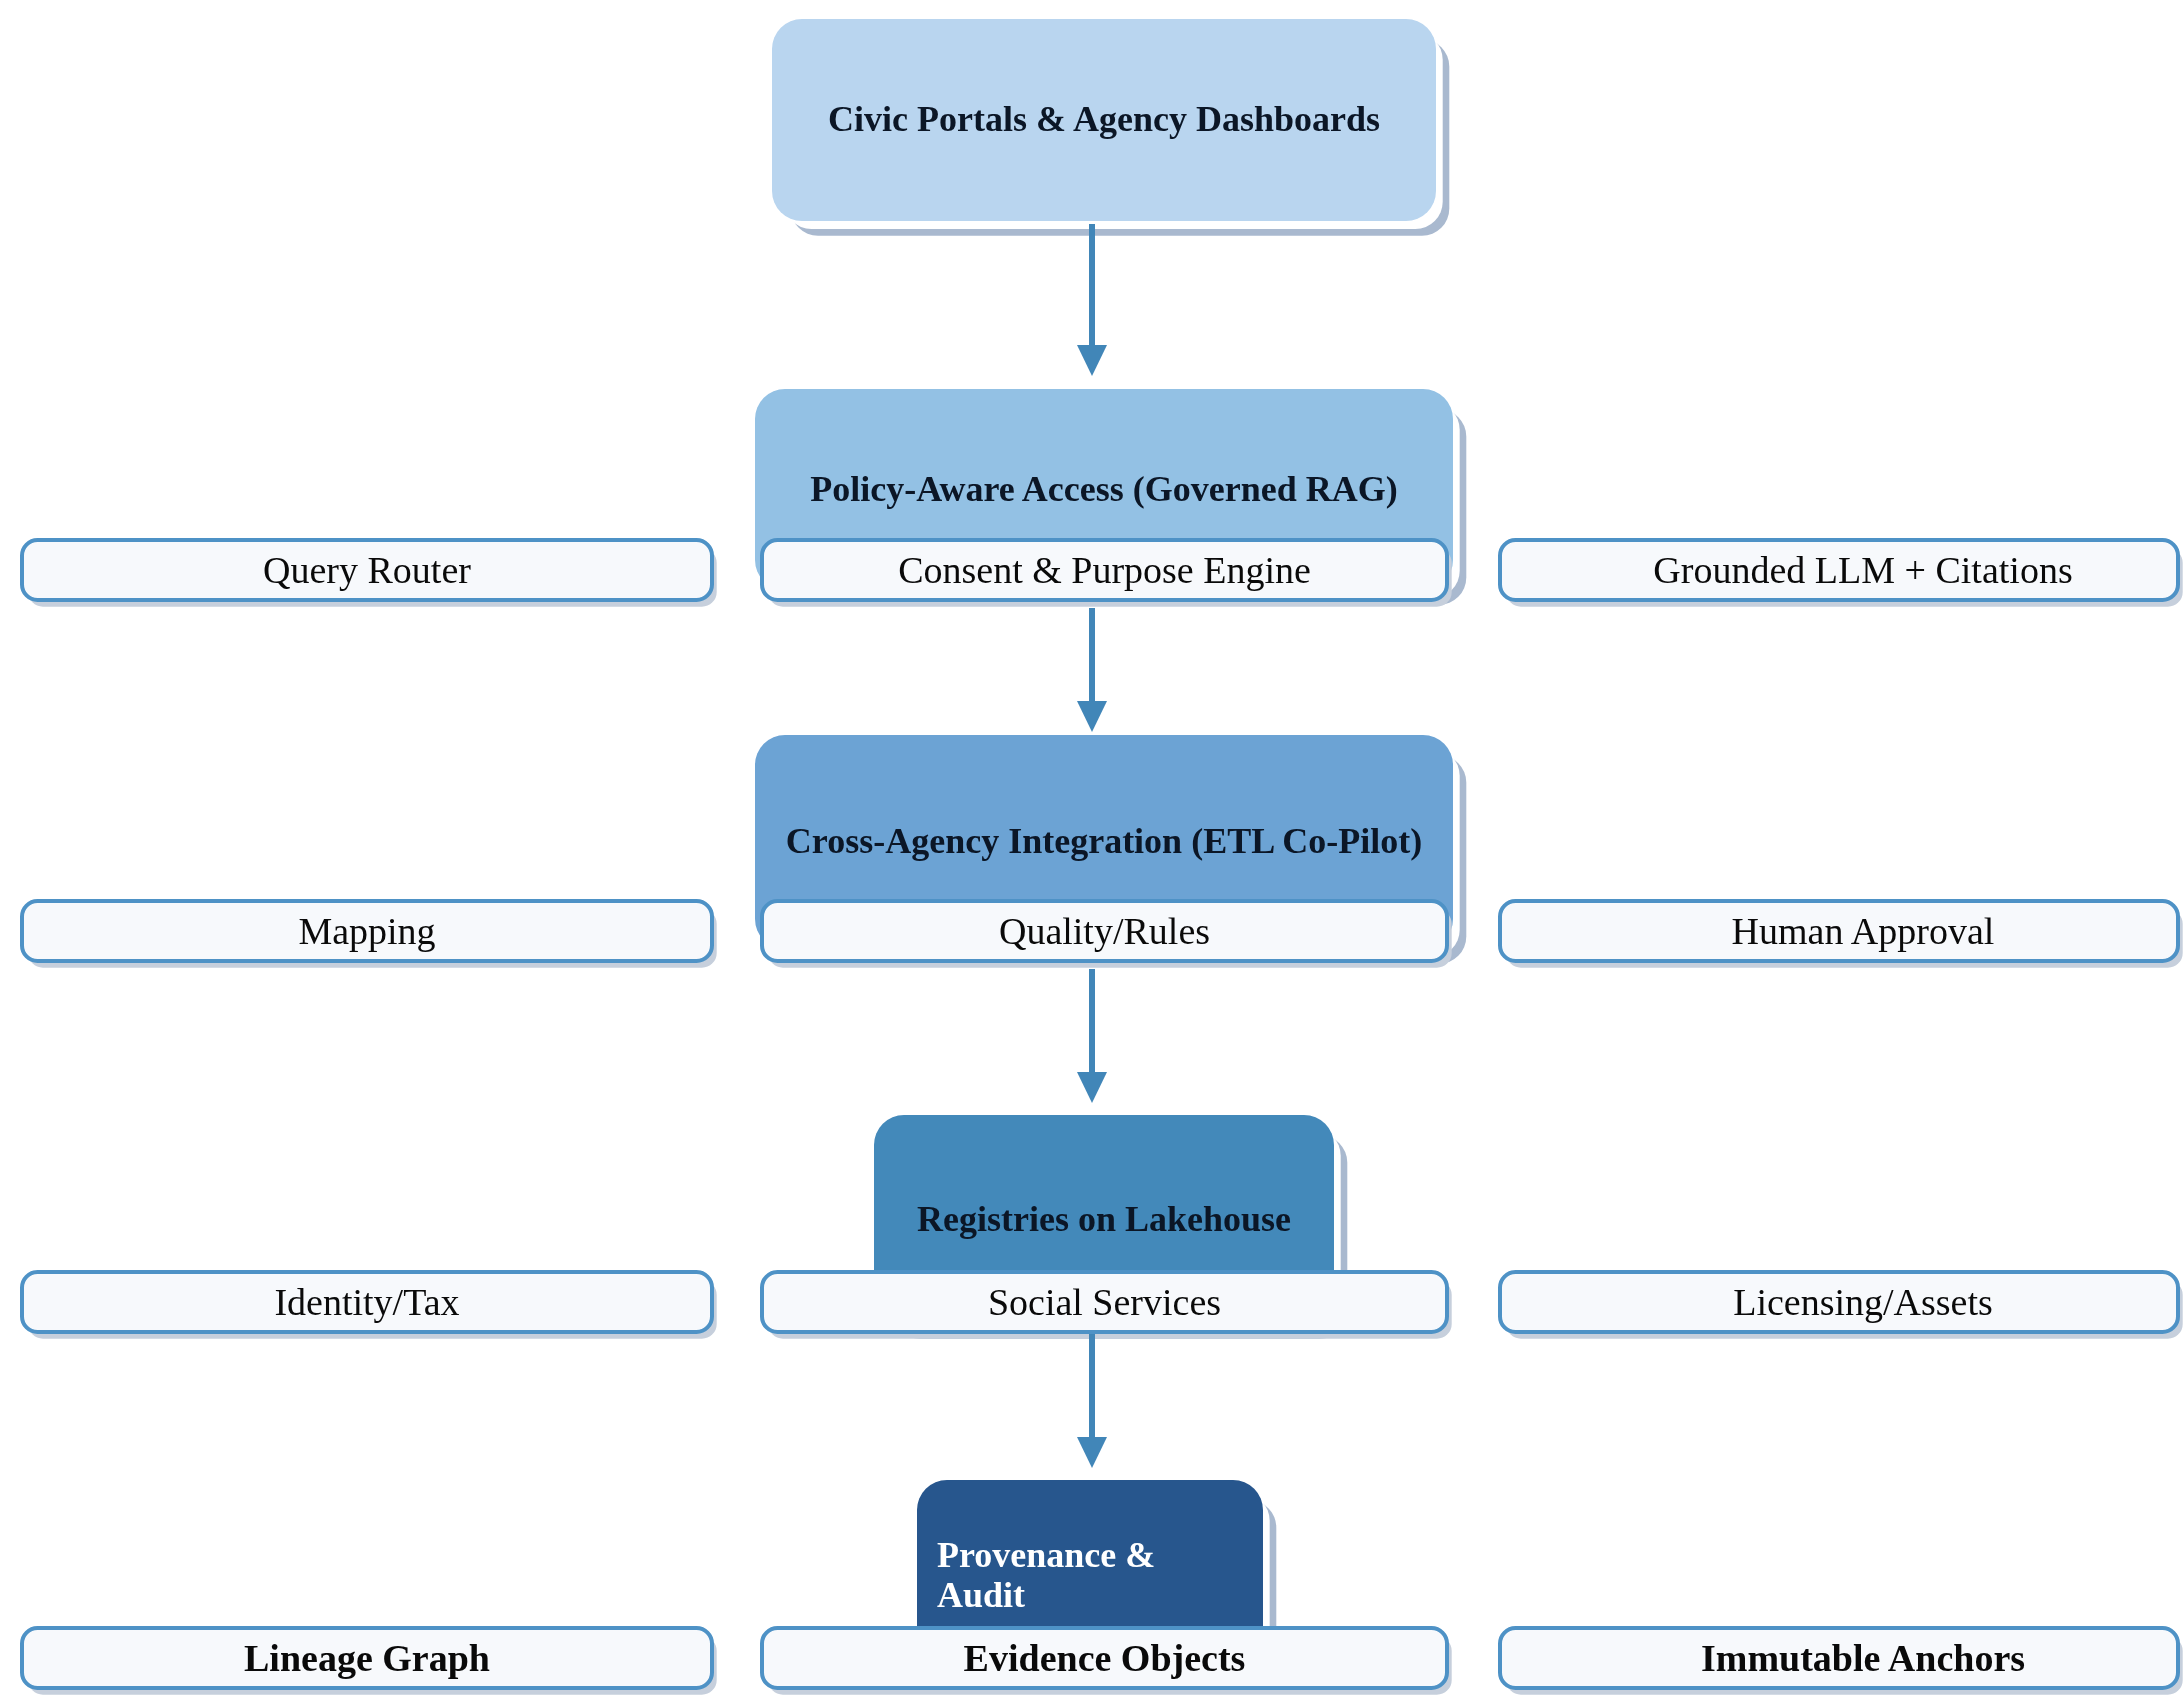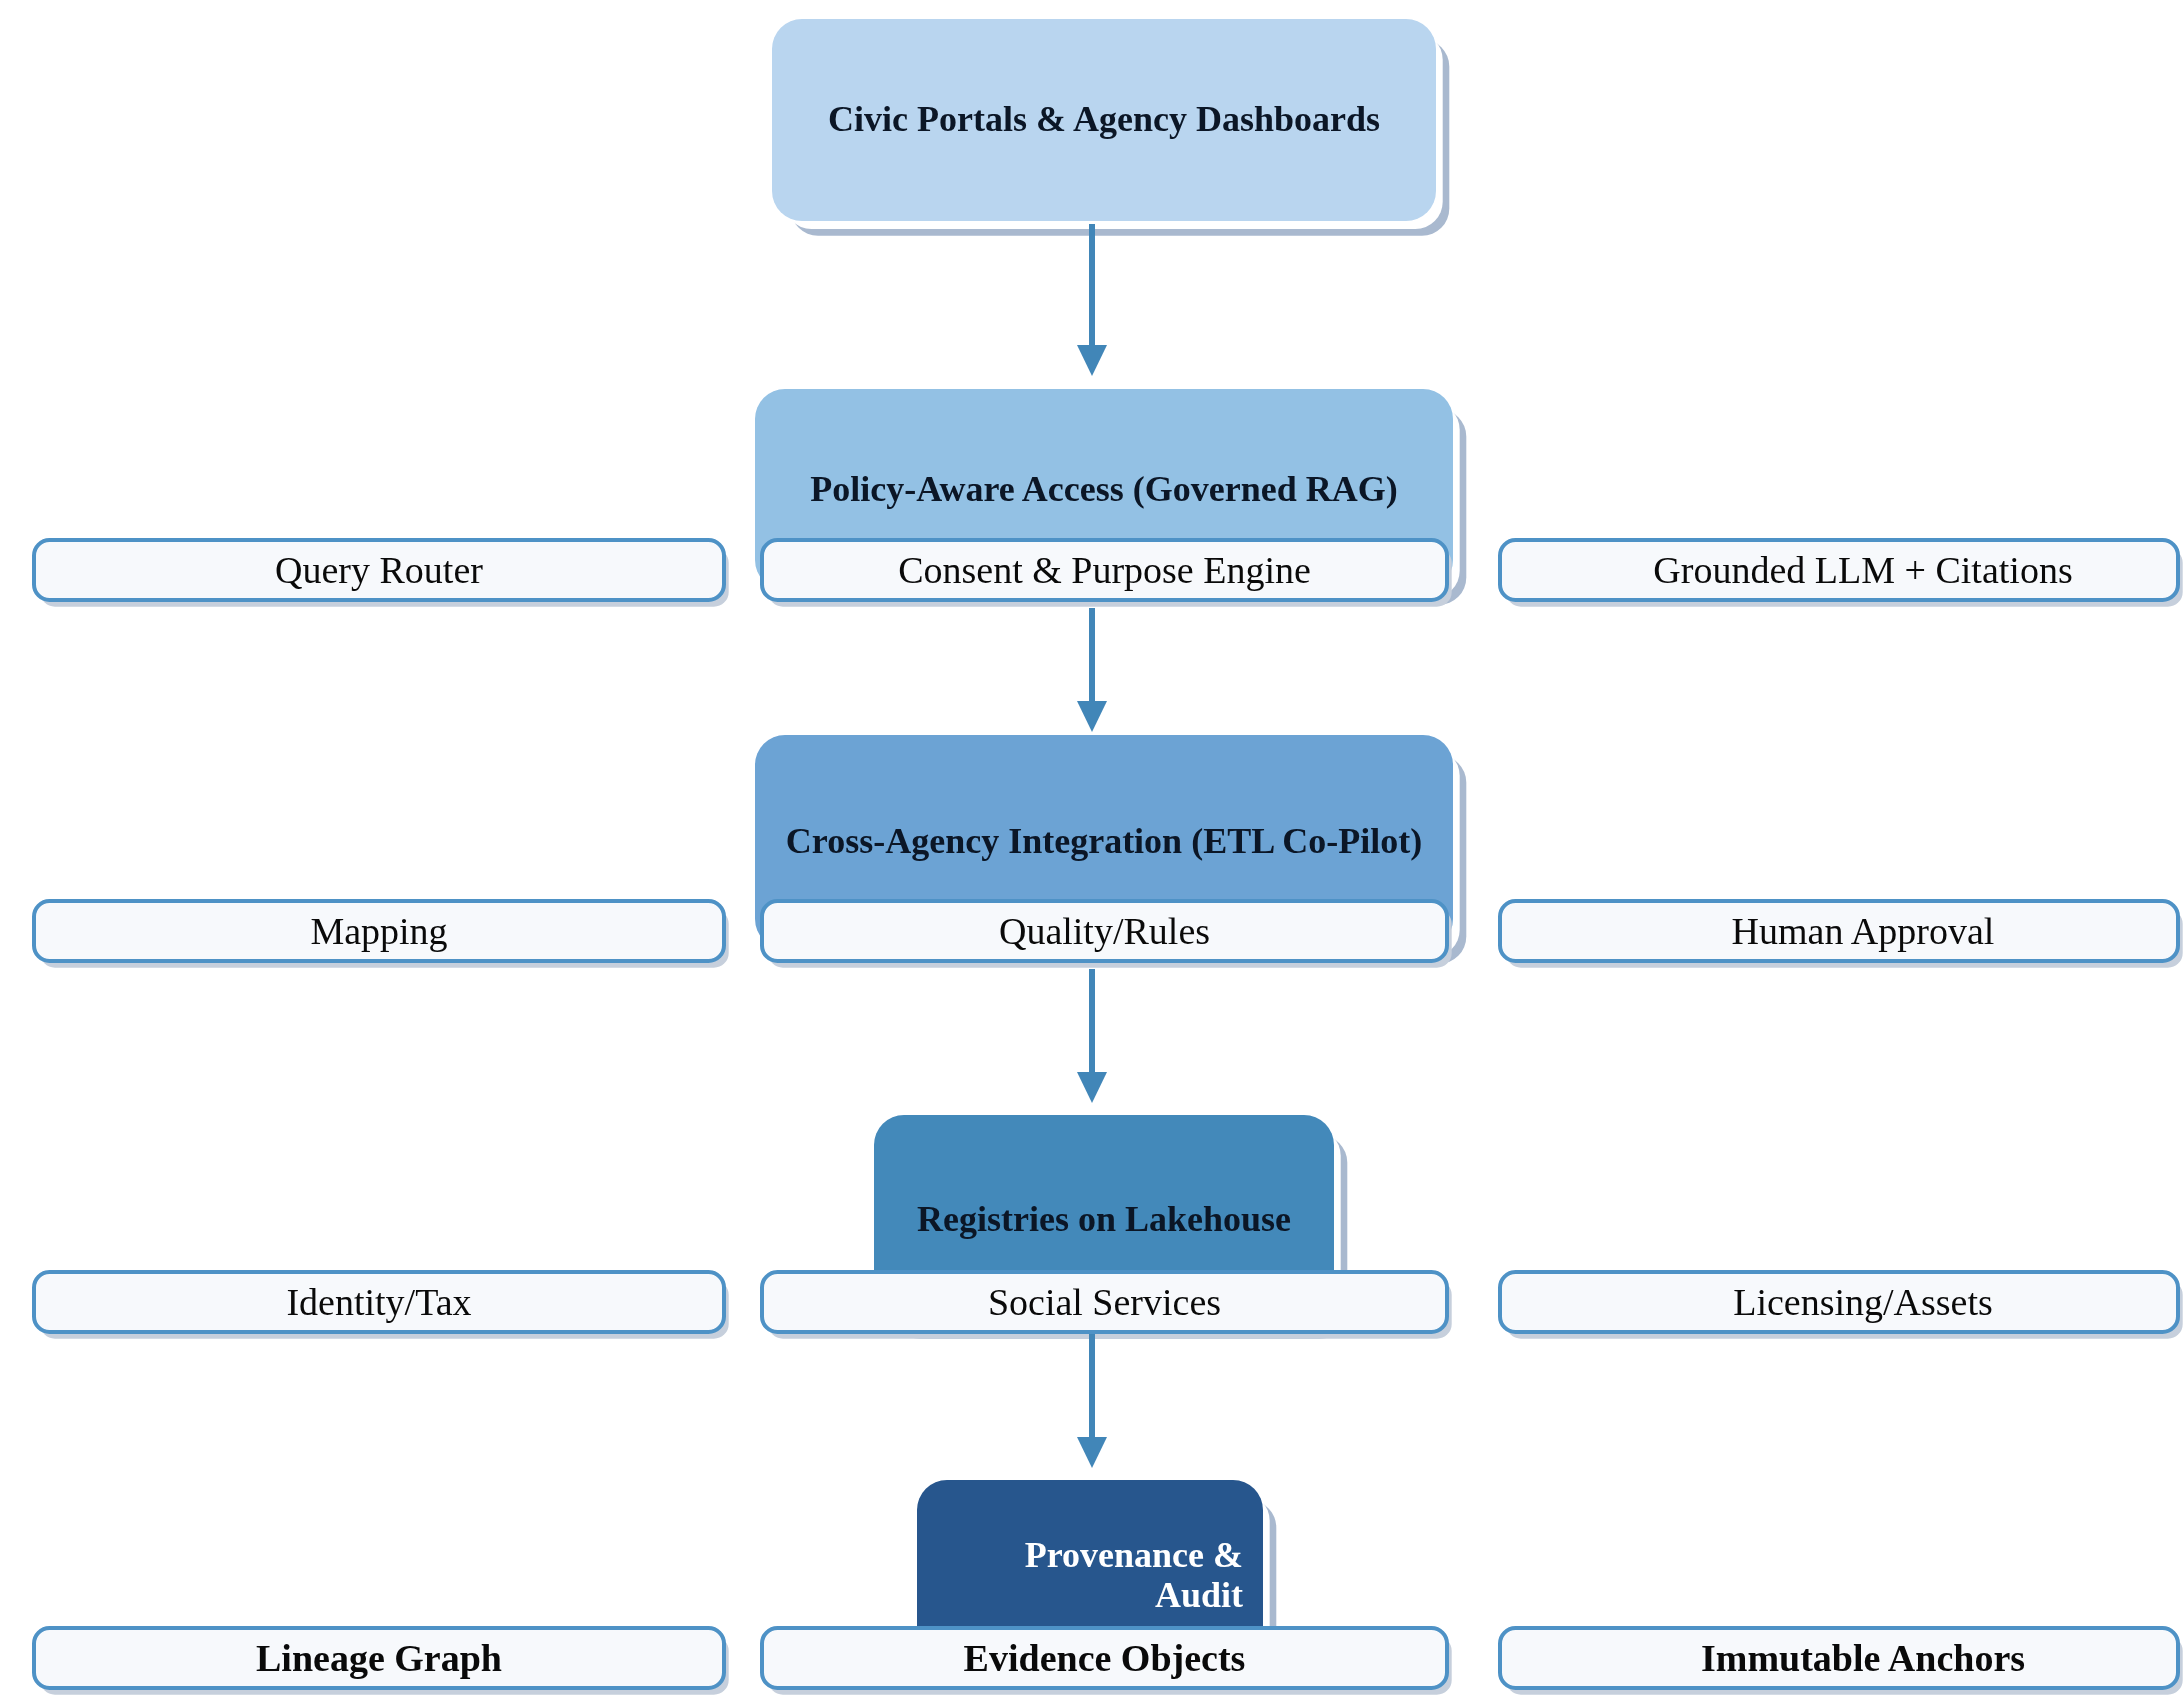--- a/index.html
+++ b/index.html
@@ -10,21 +10,21 @@
     background:#ffffff;
     font-family:"Liberation Serif","DejaVu Serif",serif;
     overflow:hidden;
   }
   
   .parent{
     position:absolute;
     display:flex;
     align-items:center;
     justify-content:center;
-    text-align:right;
+    text-align:left;
     border-radius:30px;
     box-shadow:9.4px 10.8px 0 -2.7px #ffffff, 16px 17.5px 0 -2.7px #a9b9cf;
     z-index:1;
   }
   .parent .ptitle{
     font-weight:bold;
     font-size:36px;
     line-height:1.1;
     color:#0b1626;
     padding:0 20px;
@@ -49,21 +49,21 @@
     text-align:center;
     box-shadow:5.4px 7.4px 0 -2.7px #c6cfdc;
     z-index:2;
   }
   .pill .plabel{
     font-size:38px;
     color:#0a0a0a;
     line-height:1;
     white-space:nowrap;
   }
-  .col-left{left:32px;width:694px;}
+  .col-left{left:20px;width:694px;}
   .col-center{left:760px;width:689px;}
   .col-right{left:1498px;width:682px;padding-left:48px;}
   .row1{top:538px;}
   .row2{top:899px;}
   .row3{top:1270px;}
   .row4{top:1626px;font-weight:bold;}
   
   .arrow{position:absolute;z-index:3;}
   .arrow .line{
     position:absolute;

